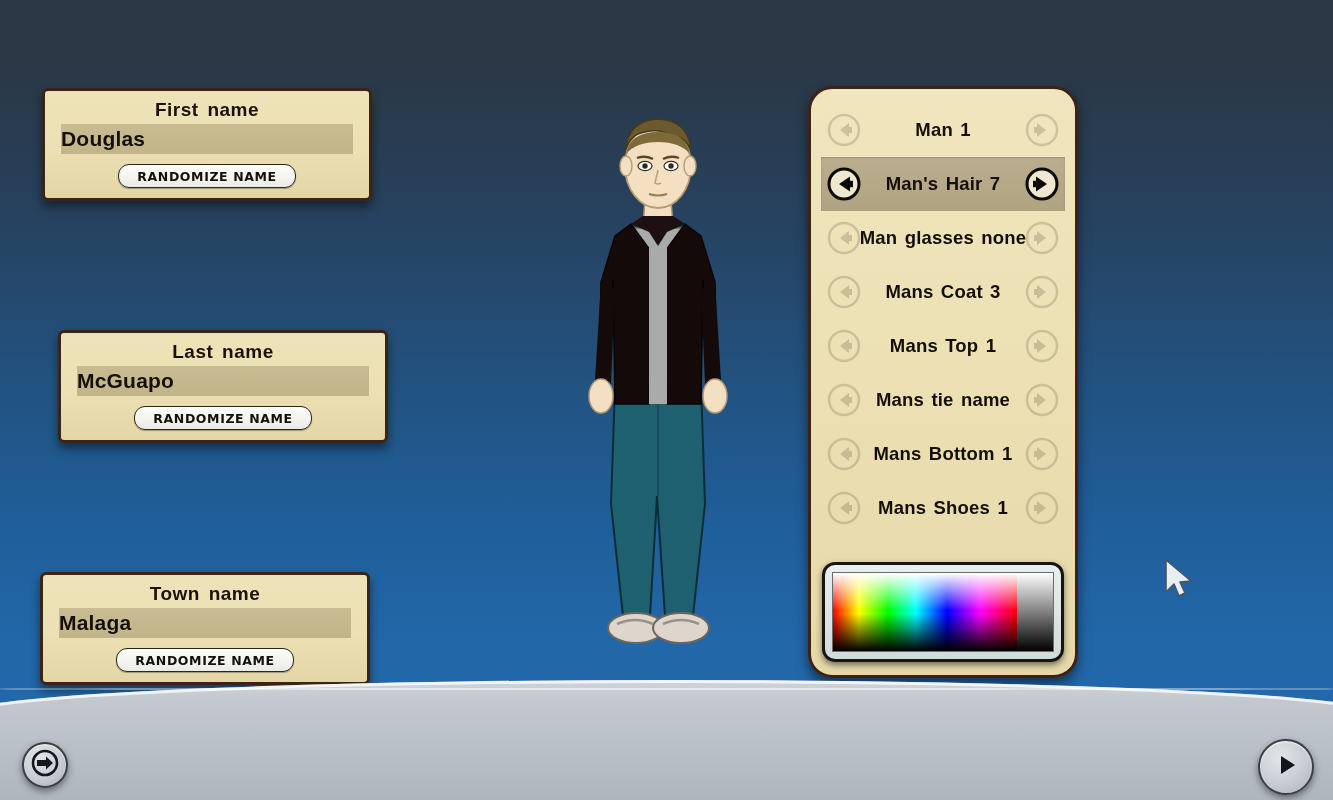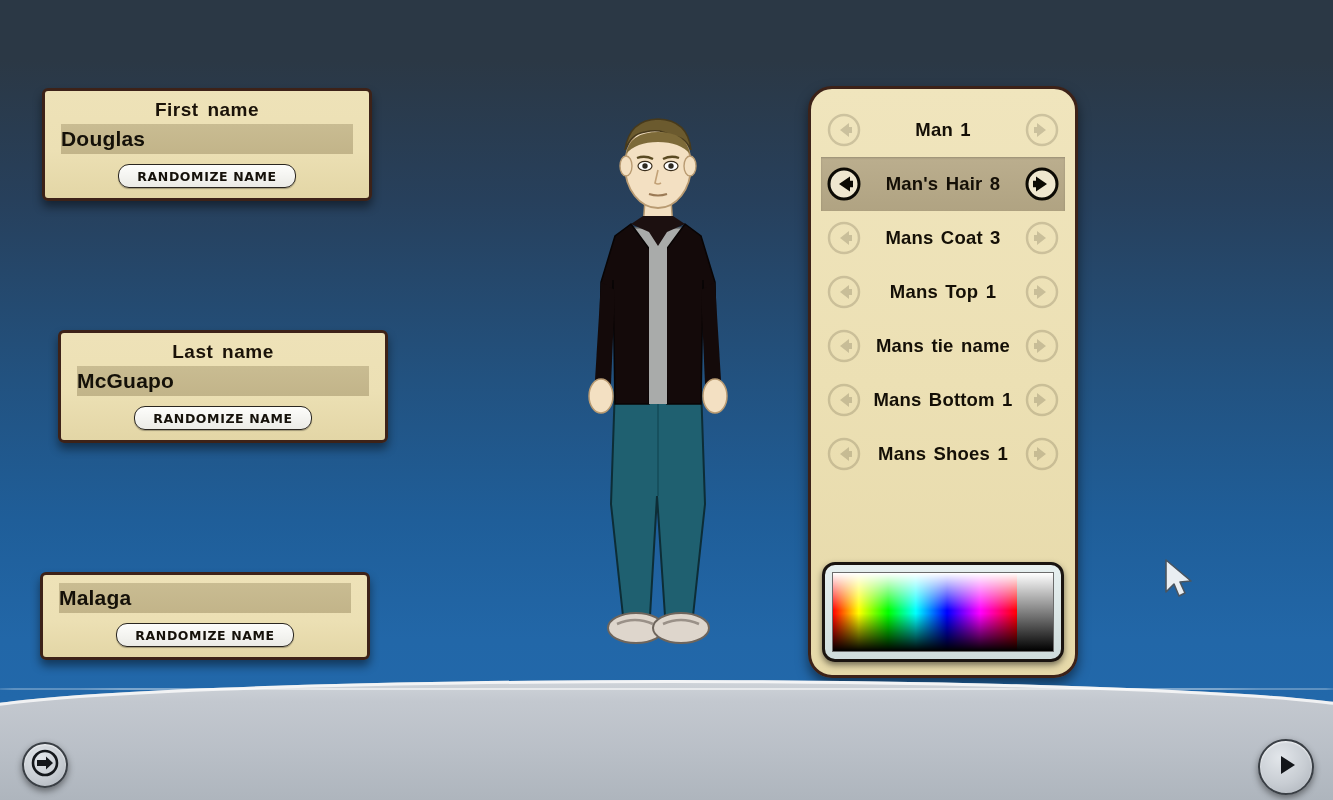--- a/index.html
+++ b/index.html
@@ -200,20 +200,21 @@
 
   <div class="name-panel" id="panel-last">
     <div class="panel-label">Last name</div>
     <div class="panel-value-bar">
       <span class="panel-value">McGuapo</span>
     </div>
     <div class="rand-btn">RANDOMIZE NAME</div>
   </div>
 
   <div class="name-panel" id="panel-town">
+    <div class="panel-label">Town name</div>
     <div class="panel-value-bar">
       <span class="panel-value">Malaga</span>
     </div>
     <div class="rand-btn">RANDOMIZE NAME</div>
   </div>
 
   <div id="options-panel">
 
     <div class="option-row">
       <div class="arrow-btn left dim">
@@ -231,29 +232,44 @@
       </div>
     </div>
 
     <div class="option-row selected">
       <div class="arrow-btn left">
         <svg width="34" height="34" viewBox="0 0 34 34">
             <circle cx="17" cy="17" r="15" fill="#efe7cf" stroke="#0c0a04" stroke-width="3"></circle>
             <path d="M23 9.5 L12 17 L23 24.5 L23 20.2 L26 20.2 L26 13.8 L23 13.8 Z" fill="#0c0a04"></path>
           </svg>
       </div>
-      <span class="option-label">Man's Hair 8</span>
+      <span class="option-label">Man's Hair 7</span>
       <div class="arrow-btn right">
         <svg width="34" height="34" viewBox="0 0 34 34">
             <circle cx="17" cy="17" r="15" fill="#efe7cf" stroke="#0c0a04" stroke-width="3"></circle>
             <path d="M11 9.5 L22 17 L11 24.5 L11 20.2 L8 20.2 L8 13.8 L11 13.8 Z" fill="#0c0a04"></path>
           </svg>
       </div>
     </div>
 
+    <div class="option-row">
+      <div class="arrow-btn left dim">
+        <svg width="34" height="34" viewBox="0 0 34 34">
+            <circle cx="17" cy="17" r="15" fill="none" stroke="#2a2010" stroke-width="2.5"></circle>
+            <path d="M22 10 L13 17 L22 24 L22 20 L25 20 L25 14 L22 14 Z" fill="#1a1408"></path>
+          </svg>
+      </div>
+      <span class="option-label">Man glasses none</span>
+      <div class="arrow-btn right dim">
+        <svg width="34" height="34" viewBox="0 0 34 34">
+            <circle cx="17" cy="17" r="15" fill="none" stroke="#2a2010" stroke-width="2.5"></circle>
+            <path d="M12 10 L21 17 L12 24 L12 20 L9 20 L9 14 L12 14 Z" fill="#1a1408"></path>
+          </svg>
+      </div>
+    </div>
 
     <div class="option-row">
       <div class="arrow-btn left dim">
         <svg width="34" height="34" viewBox="0 0 34 34">
             <circle cx="17" cy="17" r="15" fill="none" stroke="#2a2010" stroke-width="2.5"></circle>
             <path d="M22 10 L13 17 L22 24 L22 20 L25 20 L25 14 L22 14 Z" fill="#1a1408"></path>
           </svg>
       </div>
       <span class="option-label">Mans Coat 3</span>
       <div class="arrow-btn right dim">

